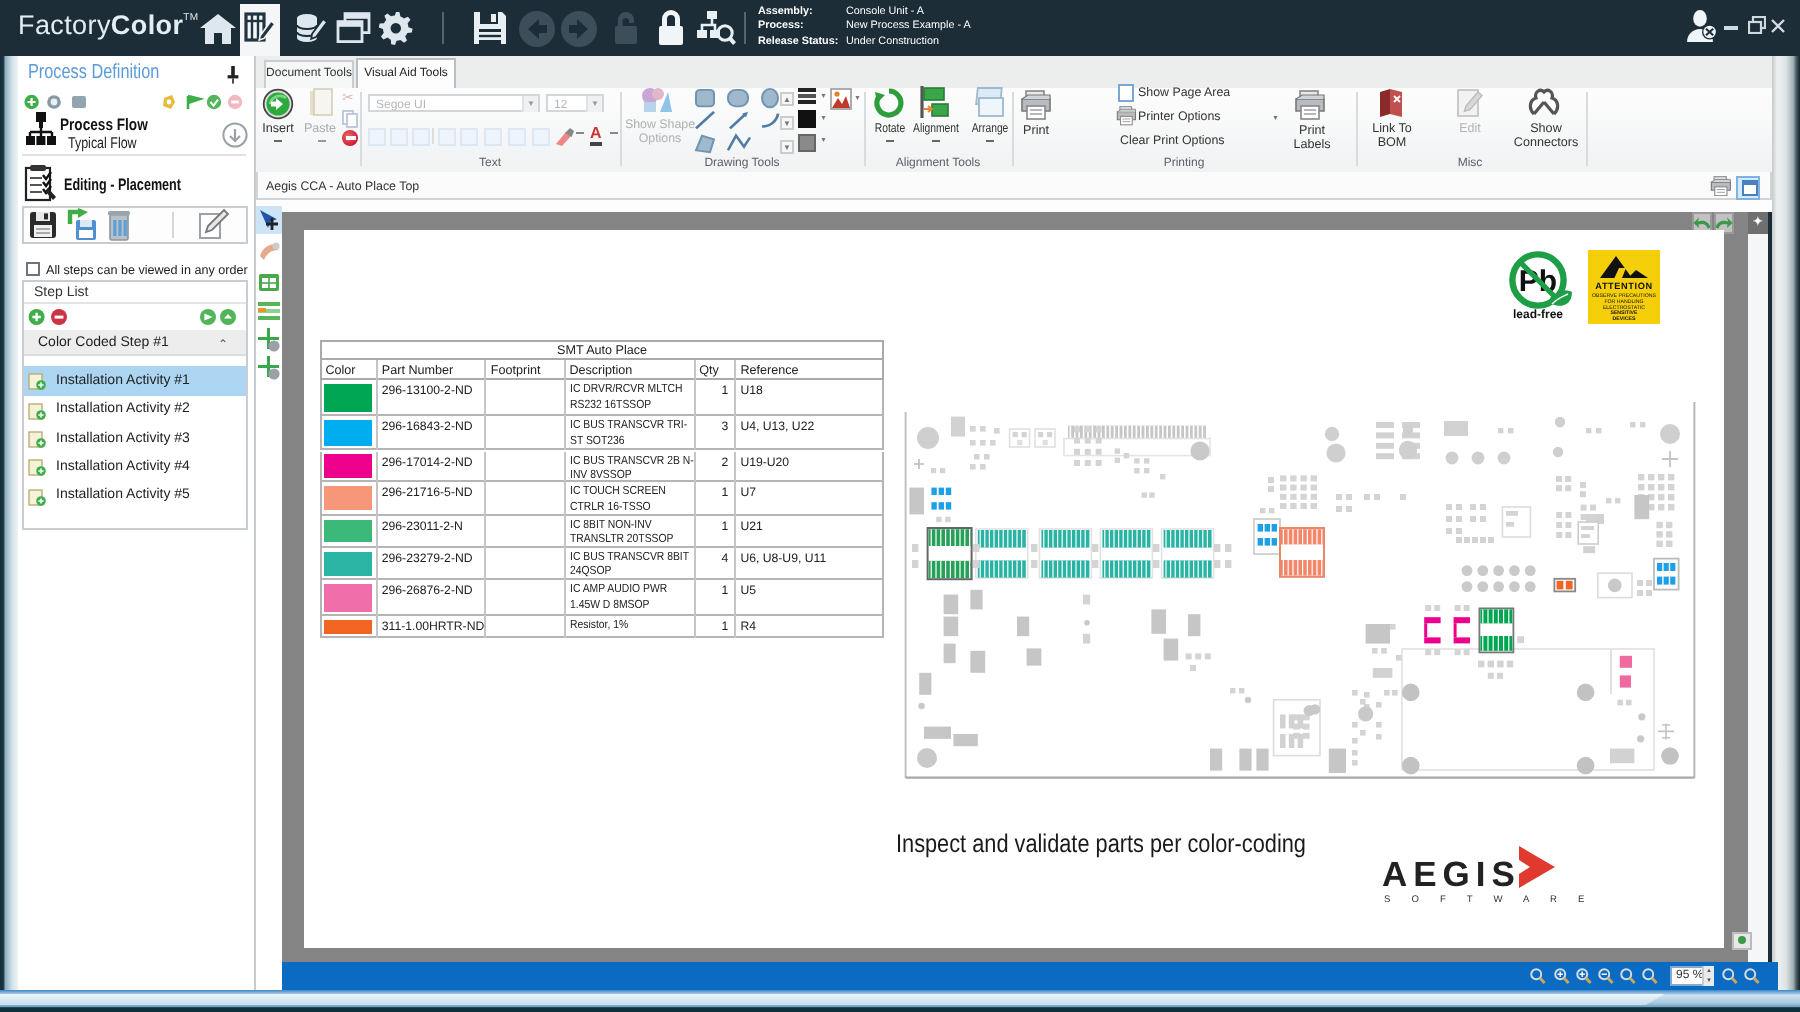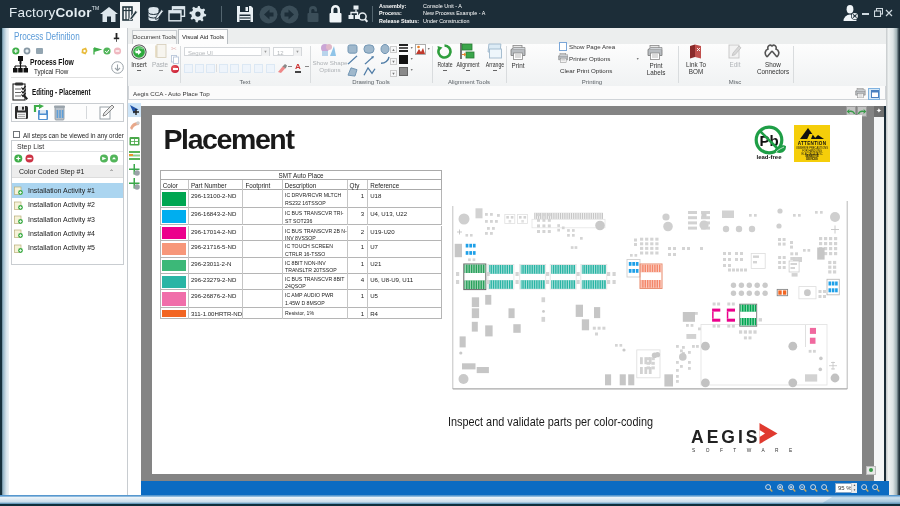--- a/index.html
+++ b/index.html
@@ -444,21 +444,20 @@
 <div class="abs" style="left:857px;top:106px;width:10px;height:11px;background:#c2c2c2;border:1px solid #9a9a9a"></div>
 <svg class="abs" style="left:857px;top:106px" width="10" height="11" viewBox="0 0 14 14">
       <path d="M1 10 C3 5 7 5 10 6 L9 3 L13 7 L9 10.5 L9.5 8 C6 7 4 8 3 11 Z" fill="#3a9a4a"></path>
     </svg>
 <div class="abs" style="left:152px;top:114.5px;width:710px;height:359.5px;background:#fff"></div>
 <div class="abs" style="left:874px;top:105.5px;width:10px;height:375.5px;background:#f5f6f7"></div>
 <div class="abs" style="left:874px;top:105.5px;width:10px;height:11px;background:#6f6f6f"></div>
 <div class="abs" style="left:876px;top:107px;font-size:7px;color:#fff">✦</div>
 <div class="abs" style="left:866px;top:466px;width:10px;height:9px;background:#e8e8e8;border:1px solid #bbb"></div>
 <div class="abs" style="left:868.5px;top:468px;width:4px;height:4px;border-radius:2px;background:#3a9a4a"></div>
-<div class="abs" style="left:163.5px;top:122.5px;font-size:28.5px;font-weight:bold;color:#1a1a1a;letter-spacing:-1.4px">Placement</div>
 <svg class="abs" style="left:753px;top:125px" width="34" height="36" viewBox="0 0 34 36">
 <circle cx="16" cy="15" r="12.8" fill="none" stroke="#1e9e46" stroke-width="3.2"></circle>
 <text x="16" y="20.5" font-family="Liberation Sans" font-size="15" font-weight="bold" fill="#111" text-anchor="middle">Pb</text>
 <line x1="6.5" y1="5.5" x2="26" y2="25" stroke="#1e9e46" stroke-width="2.6"></line>
 <path d="M22 24 C28 18 33 21 33 21 C33 28 27 29 23 27 Z" fill="#1e9e46"></path>
 <path d="M23 27 C26 24 29 23 31 22" stroke="#fff" stroke-width="0.7" fill="none"></path>
 <text x="16" y="34" font-family="Liberation Sans" font-size="6" font-weight="bold" fill="#111" text-anchor="middle">lead-free</text>
     </svg>
 <svg class="abs" style="left:794px;top:125px" width="36" height="37" viewBox="0 0 36 37">
 <rect width="36" height="37" fill="#f5ce0a"></rect>

